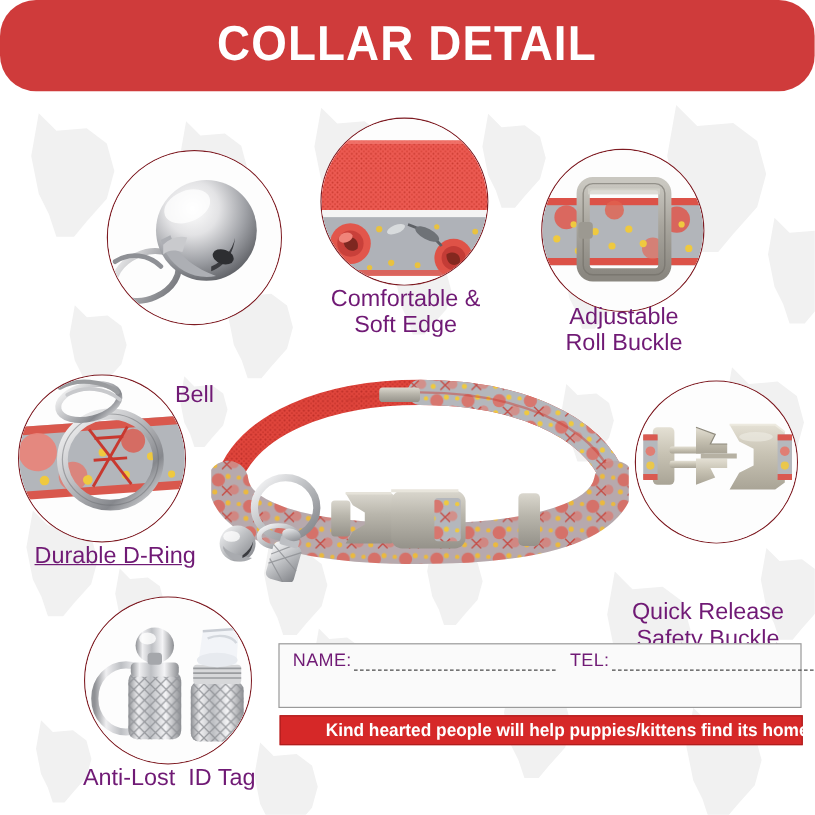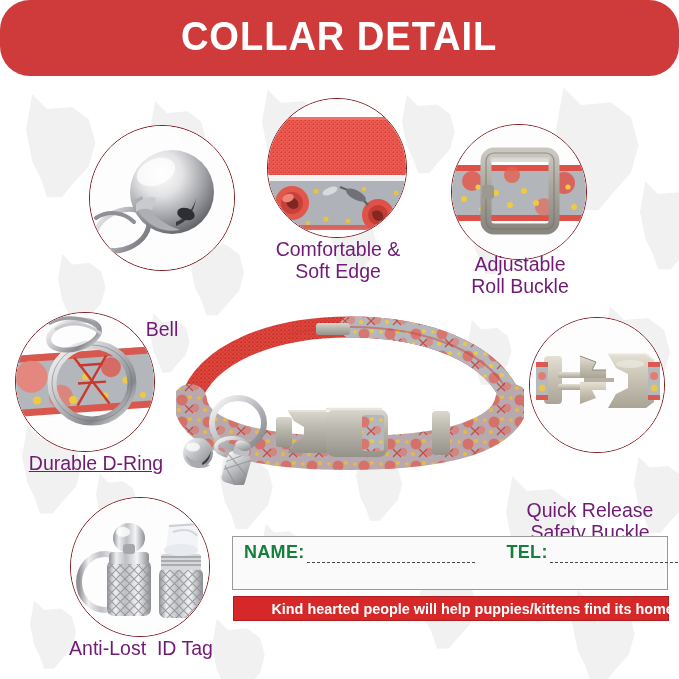--- a/index.html
+++ b/index.html
@@ -56,30 +56,30 @@
   #id-card{
     position:absolute; left:232px; top:536px; width:436px; height:54px;
     background:#FAFAFA; border:1.5px solid #9A9A9A; z-index:4;
   }
   .card-row{
     position:absolute; left:11px; display:flex; align-items:flex-end;
     font-size:15.5px; color:#111; letter-spacing:.3px;
   }
   #row-name{ top:5px; }
   #row-address{ top:27px; }
-  .field-label{ font-size:18px; color:#15803d; white-space:pre;font-weight:bold; }
+  .field-label{ font-size:15px; color:#701a75; white-space:pre; }
   .dotline{
     display:inline-block; height:11px;
     border-bottom:1.6px dashed #4a4a4a;
     margin-left:2px;
   }
   #name-line{ width:168px; }
   #tel-line{ width:178px; }
   #address-line{ width:350px; }
-  #tel-label{ margin-left:32px; }
+  #tel-label{ margin-left:12px; }
 
   #slogan-bar{
     position:absolute; left:233px; top:596px; width:436px; height:25px;
     background:#D62828; border:1px solid #B01D1D; z-index:4;
     display:flex; align-items:center; justify-content:center;padding-left:44px;
   }
   #slogan-text{
     color:#fff; font-weight:bold; font-size:15px;
     transform:scaleX(0.96); white-space:pre; line-height:1;
   }

